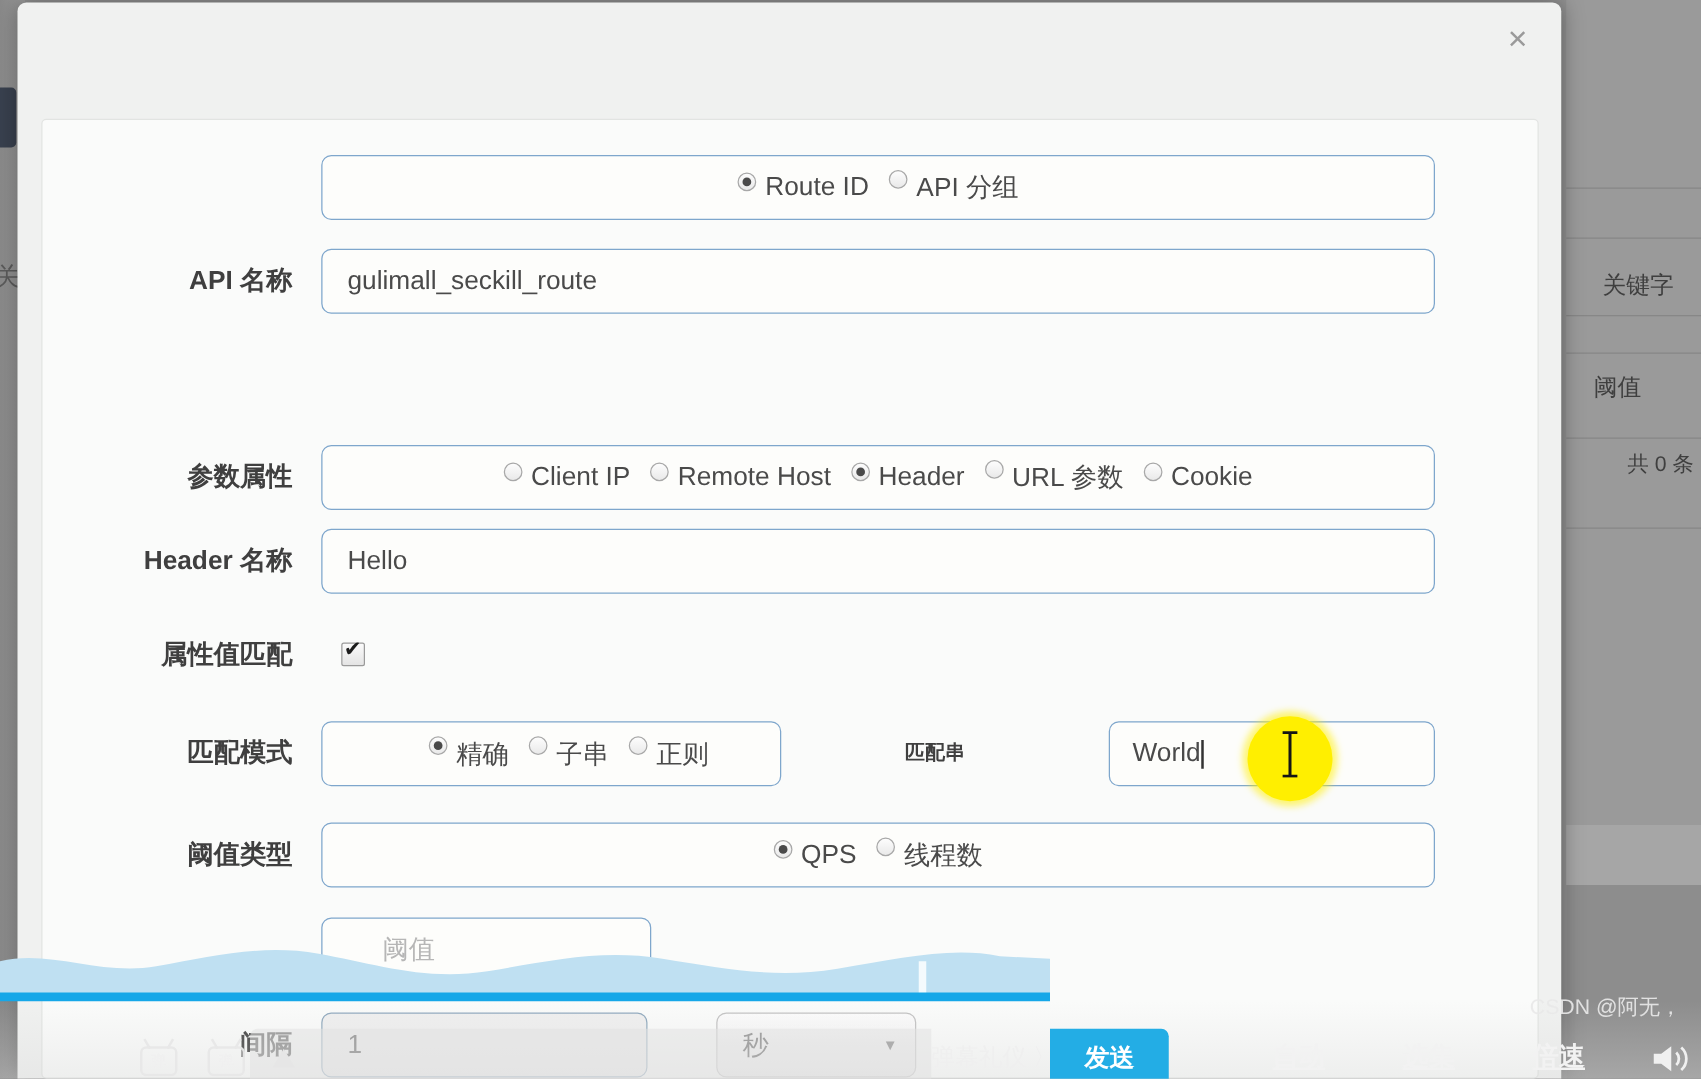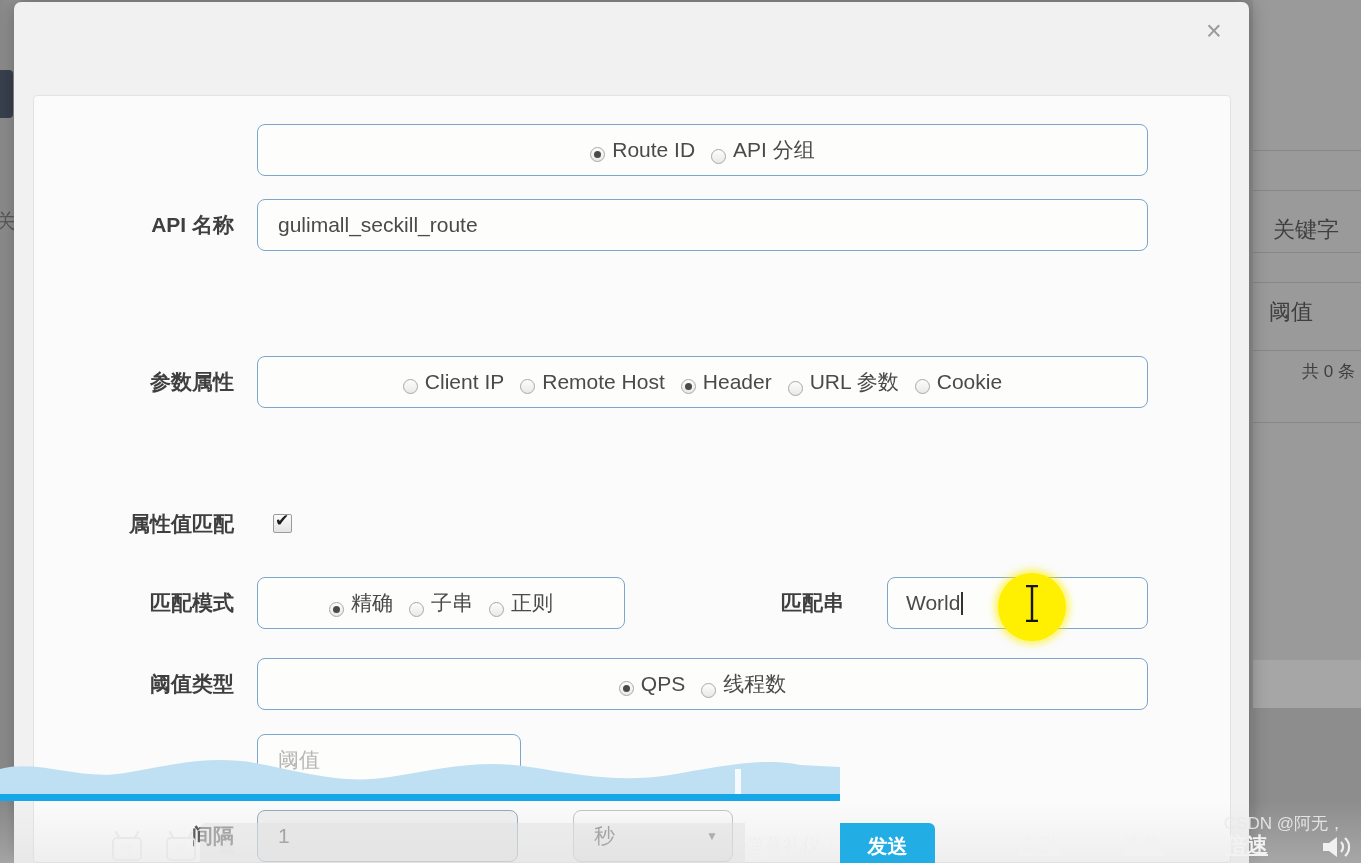--- a/index.html
+++ b/index.html
@@ -36,21 +36,21 @@
   }
   .bg-right-panel {
     position: absolute; right: 0; top: 0; width: 108px; height: 863px;
     background: #9a9a9a;
   }
   .bg-row-line {
     position: absolute; right: 0; width: 108px; height: 1px;
     background: rgba(120,120,120,.55);
   }
   .bg-right-txt {
-    position: absolute; right: 0; color: #3f3f3f; font-size: 22px;
+    position: absolute; right: 0; color: #3f3f3f; font-size: 19px;
     filter: blur(0.4px); white-space: nowrap;
   }
   .bg-shadeA {
     position: absolute; right: 0; top: 660px; width: 108px; height: 48px;
     background: #a6a6a6;
   }
   .bg-shadeB {
     position: absolute; right: 0; top: 708px; width: 108px; height: 155px;
     background: #8d8d8d;
   }
@@ -99,39 +99,39 @@
     white-space: nowrap;
   }
   .field {
     position: absolute; left: 223px;
     width: 891px; height: 52px;
     top: 4px;
     background: #fdfdfb;
     border: 1.6px solid #7ea6cc;
     border-radius: 8px;
   }
-  .field.short { width: 368px; }
+  .field.short { width: 368px; padding-left: 28px; }
   .field-inner-center {
     width: 100%; height: 100%;
     display: flex; align-items: center; justify-content: center;
     gap: 16px;
   }
   .field-text {
     width: 100%; height: 100%;
     display: flex; align-items: center;
     padding-left: 20px;
     font-size: 21px; color: #4a4a4a;
     background: transparent; border: none; outline: none;
     font-family: "Liberation Sans", sans-serif;
   }
   .field-text::placeholder { color: #b6b6b6; }
 
   
   .radio-opt {
-    display: inline-flex; align-items: flex-end; gap: 7px;
+    display: inline-flex; align-items: flex-start; gap: 7px;
     font-size: 21px; color: #4a4a4a; white-space: nowrap;
     cursor: pointer;
   }
   .radio-dot {
     width: 15px; height: 15px; border-radius: 50%;
     border: 1.4px solid #a8a8a8;
     background: linear-gradient(#fdfdfd, #e9e9e9);
     display: inline-block; position: relative;
     flex: none;
   }
@@ -152,22 +152,22 @@
   .chk.on::after {
     content: "✔";
     position: absolute; left: 1px; top: -4px;
     font-size: 17px; color: #1c1c1c; line-height: 19px;
     font-family: "DejaVu Sans", sans-serif;
   }
 
   
   .lbl2 {
     position: absolute; left: 690px; width: 120px;
-    text-align: right;
-    font-size: 21px; font-weight: 700; color: #3f3f3f;
+    text-align: left;
+    font-size: 16px; font-weight: 700; color: #3f3f3f;
     line-height: 60px; white-space: nowrap;
   }
   .field2 {
     position: absolute; left: 853px; top: 4px;
     width: 261px; height: 52px;
     background: #fdfdfb;
     border: 1.6px solid #7ea6cc;
     border-radius: 8px;
   }
   .caret {
@@ -267,21 +267,21 @@
     position: absolute; bottom: 4px;
     font-size: 21px; color: #f2f2f2; font-weight: 700;
     white-space: nowrap;
     text-decoration: underline;
   }
   .vol-icon {
     position: absolute; right: 8px; bottom: 2px;
     width: 34px; height: 28px;
   }
   .watermark {
-    position: absolute; right: 16px; bottom: 28px;
+    position: absolute; right: 16px; bottom: 46px;
     font-size: 17px; color: #e9e9e9; white-space: nowrap;
     opacity: .92;
   }
   .triangle-warn {
     width: 0; height: 0;
     border-left: 9px solid transparent;
     border-right: 9px solid transparent;
     border-bottom: 15px solid #e6e6e6;
     flex: none;
   }
@@ -362,20 +362,26 @@
               <span>URL 参数</span>
             </label>
             <label class="radio-opt">
               <span class="radio-dot"></span>
               <span>Cookie</span>
             </label>
           </div>
         </div>
       </div>
 
+      <div class="row" style="top:323px">
+        <div class="lbl">Header 名称</div>
+        <div class="field">
+          <input class="field-text" type="text" value="Hello" style="">
+        </div>
+      </div>
 
       <div class="row" style="top:398px">
         <div class="lbl">属性值匹配</div>
         <div class="chk on"></div>
       </div>
 
       <div class="row" style="top:477px">
         <div class="lbl">匹配模式</div>
         <div class="field short">
           <div class="field-inner-center">

